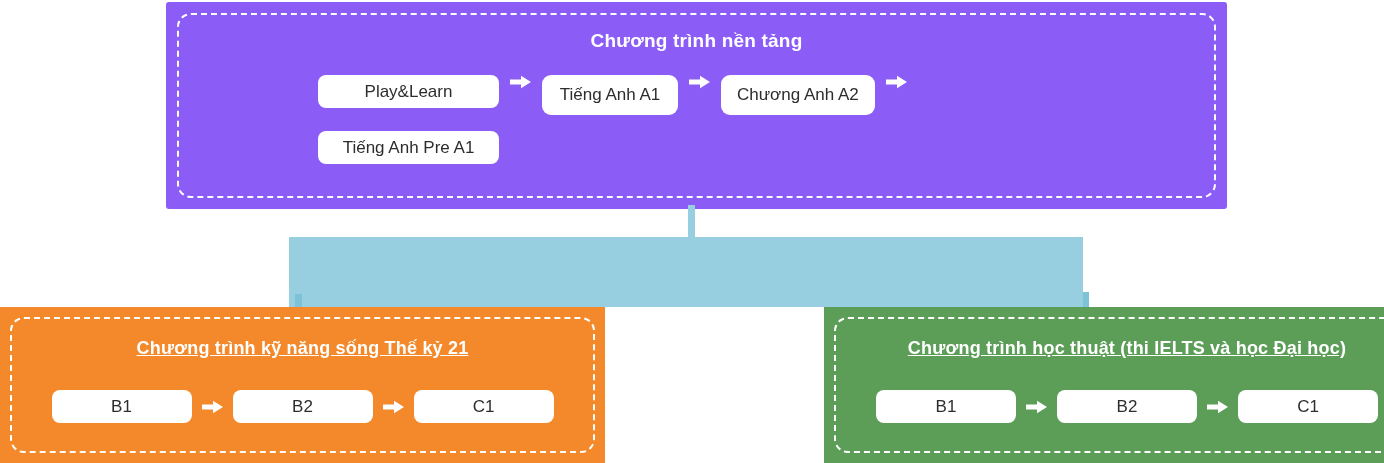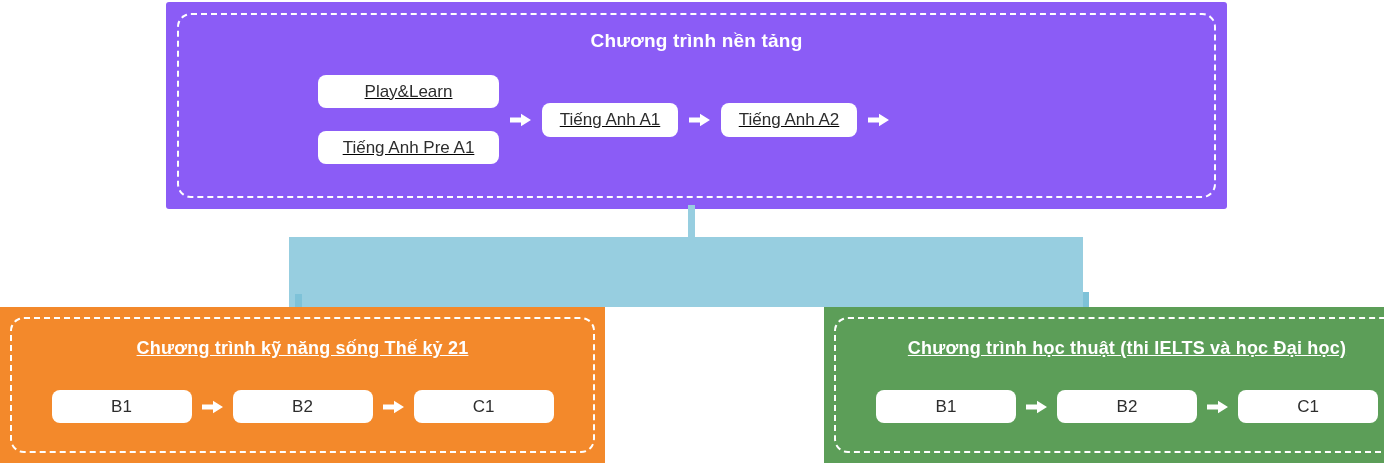--- a/index.html
+++ b/index.html
@@ -36,25 +36,25 @@
     background:#ffffff; color:#2d2d2d;
     border-radius:8px;
     display:flex; align-items:center; justify-content:center;
     font-size:17px; white-space:nowrap;
     height:33px; padding:0 16px;
   }
 
   
   .flow {
     position:absolute; left:152px; top:73px;
-    display:flex; align-items:center;text-decoration:underline;
+    display:flex; 
   }
   .entry-stack { display:flex; flex-direction:column; gap:23px; }
   .entry-stack .course { width:181px; }
-  .seq-box { height:34px; min-width:136px; }
+  .seq-box { height:40px; min-width:136px;border-radius:9px; }
 
   .arrow { margin:0 11px; flex:0 0 auto; display:block; }
 
   
   .levels {
     position:relative; z-index:1;
     display:flex; align-items:center; justify-content:center;
     margin-top:31px;
   }
   .levels .course { width:140px; padding:12px; }
@@ -86,21 +86,21 @@
       <svg class="arrow" width="21" height="14" viewBox="0 0 21 14">
         <path d="M0 4.6 H11 V0.8 L21 7 L11 13.2 V9.4 H0 Z" fill="#ffffff"></path>
       </svg>
 
       <div class="course seq-box">Tiếng Anh A1</div>
 
       <svg class="arrow" width="21" height="14" viewBox="0 0 21 14">
         <path d="M0 4.6 H11 V0.8 L21 7 L11 13.2 V9.4 H0 Z" fill="#ffffff"></path>
       </svg>
 
-      <div class="course seq-box">Tiếng Anh A2</div>
+      <div class="course seq-box">Chương Anh A2</div>
 
       <svg class="arrow" width="21" height="14" viewBox="0 0 21 14">
         <path d="M0 4.6 H11 V0.8 L21 7 L11 13.2 V9.4 H0 Z" fill="#ffffff"></path>
       </svg>
 
     </div>
   </section>
 
   <div class="conn conn-stem"></div>
   <div class="conn conn-rect"></div>

